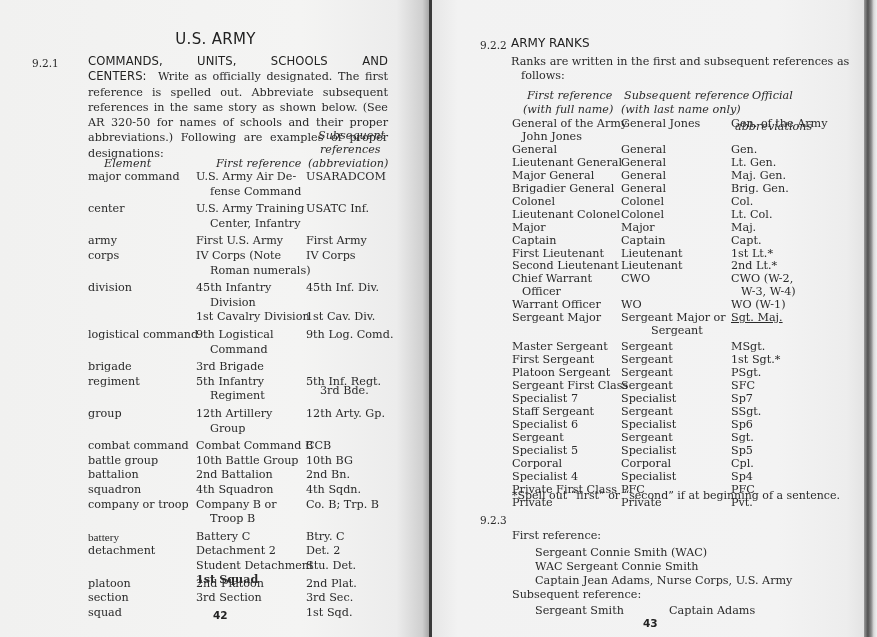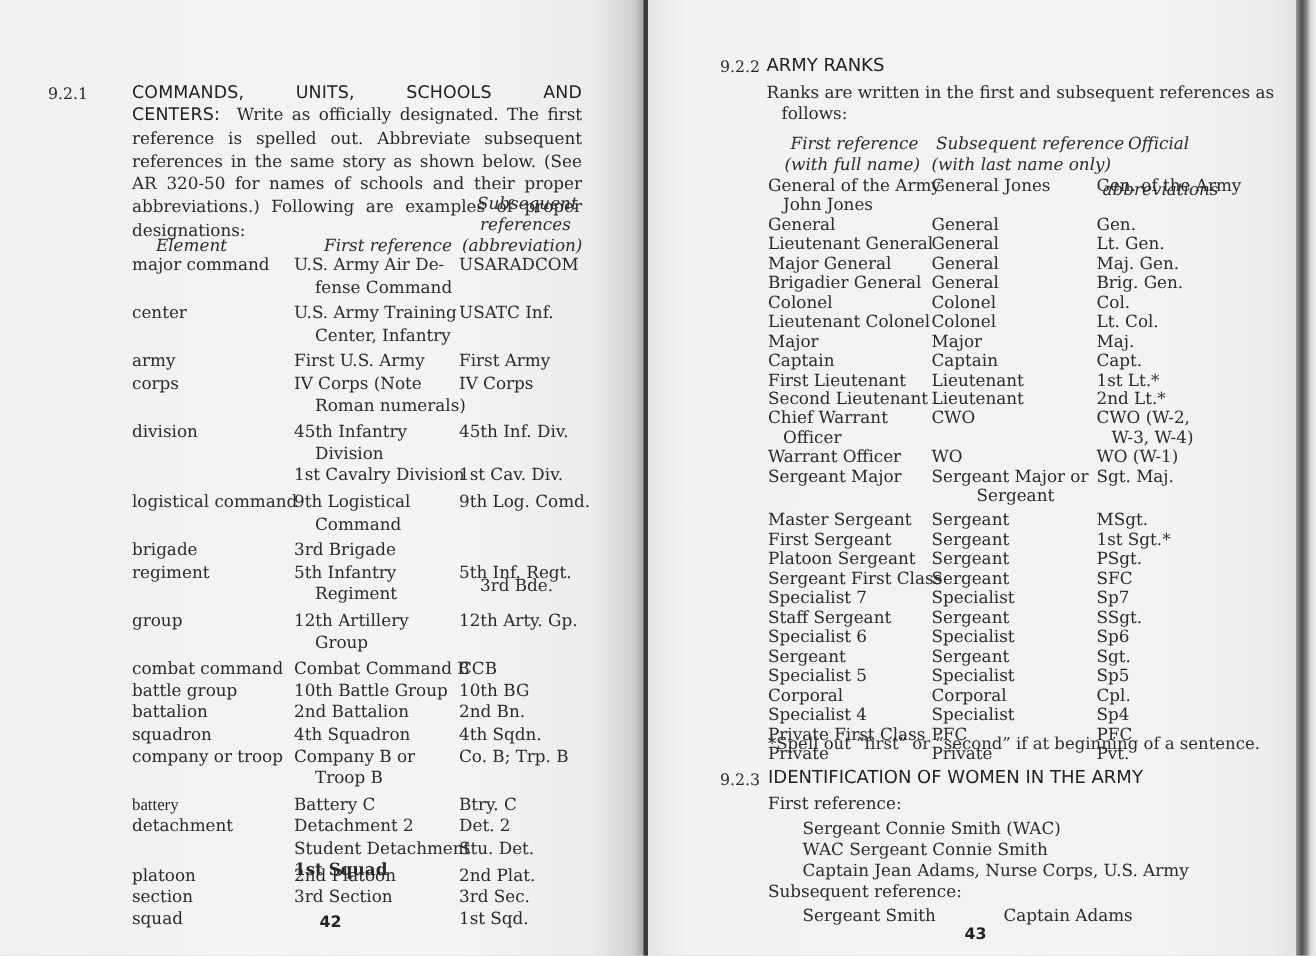--- a/index.html
+++ b/index.html
@@ -47,20 +47,21 @@
   #sec-922-num { left: 480px; top: 39px; font-size: 10.5px; }
   #sec-922-title { left: 511px; top: 36px; font-size: 12px; color: #222; }
   .w-line { font-size: 11.2px; line-height: 14px; }
 
   .page-num { font-size: 10.5px; font-weight: bold; color: #222; }
 </style>
 </head>
 <body>
 
 <div class="page" id="left-page">
+  <div id="page-title" class="abs sans">U.S. ARMY</div>
   <div id="sec-921-num" class="abs">9.2.1</div>
   <div id="sec-921-body" class="abs"><span class="head">COMMANDS, UNITS, SCHOOLS AND CENTERS:</span>&nbsp;&nbsp;<span>Write as officially designated. The first reference is spelled out. Abbreviate subsequent references in the same story as shown below. (See AR 320-50 for names of schools and their proper abbreviations.) Following are examples of proper designations:</span></div>
 
   <div class="abs txt it col-s" style="top:129px;left:318px;">Subsequent</div>
   <div class="abs txt it col-s" style="top:143px;left:320px;">references</div>
   <div class="abs txt it col-e" style="top:157px;left:104px;">Element</div>
   <div class="abs txt it col-f" style="top:157px;left:216px;">First reference</div>
   <div class="abs txt it col-s" style="top:157px;left:308px;">(abbreviation)</div>
 
   <div id="commands-table">
@@ -194,21 +195,21 @@
       <div class="abs txt" style="left: 90px; top: 285.35px;">Officer</div>
       <div class="abs txt" style="left: 189px; top: 272.4px;">CWO</div>
       <div class="abs txt" style="left: 299px; top: 272.4px;">CWO (W-2,</div>
       <div class="abs txt" style="left: 309px; top: 285.35px;">W-3, W-4)</div>
       <div class="abs txt" style="left: 80px; top: 298.3px;">Warrant Officer</div>
       <div class="abs txt" style="left: 189px; top: 298.3px;">WO</div>
       <div class="abs txt" style="left: 299px; top: 298.3px;">WO (W-1)</div>
       <div class="abs txt" style="left: 80px; top: 311.25px;">Sergeant Major</div>
       <div class="abs txt" style="left: 189px; top: 311.25px;">Sergeant Major or</div>
       <div class="abs txt" style="left: 219px; top: 324.2px;">Sergeant</div>
-      <div class="abs txt" style="left: 299px; top: 311.25px;">Sgt. Maj.</div>
+      <div class="abs txt" style="left: 299px; top: 311.25px; text-decoration: underline;">Sgt. Maj.</div>
       <div class="abs txt" style="left: 80px; top: 340.15px;">Master Sergeant</div>
       <div class="abs txt" style="left: 189px; top: 340.15px;">Sergeant</div>
       <div class="abs txt" style="left: 299px; top: 340.15px;">MSgt.</div>
       <div class="abs txt" style="left: 80px; top: 353.1px;">First Sergeant</div>
       <div class="abs txt" style="left: 189px; top: 353.1px;">Sergeant</div>
       <div class="abs txt" style="left: 299px; top: 353.1px;">1st Sgt.*</div>
       <div class="abs txt" style="left: 80px; top: 366.05px;">Platoon Sergeant</div>
       <div class="abs txt" style="left: 189px; top: 366.05px;">Sergeant</div>
       <div class="abs txt" style="left: 299px; top: 366.05px;">PSgt.</div>
       <div class="abs txt" style="left: 80px; top: 379px;">Sergeant First Class</div>
@@ -239,21 +240,20 @@
       <div class="abs txt" style="left: 189px; top: 482.6px;">PFC</div>
       <div class="abs txt" style="left: 299px; top: 482.6px;">PFC</div>
       <div class="abs txt" style="left: 80px; top: 495.55px;">Private</div>
       <div class="abs txt" style="left: 189px; top: 495.55px;">Private</div>
       <div class="abs txt" style="left: 299px; top: 495.55px;">Pvt.</div>
     </div>
 
   <div class="abs txt" style="left:80px;top:489px;font-size:11px;">*Spell out “first” or “second” if at beginning of a sentence.</div>
 
   <div class="abs" style="left:48px;top:514px;font-size:10.5px;">9.2.3</div>
-  <div class="abs sans" style="left:80px;top:511px;font-size:12px;color:#222;">IDENTIFICATION OF WOMEN IN THE ARMY</div>
   <div class="abs w-line" style="left:80px;top:529px;">First reference:</div>
   <div class="abs w-line" style="left:103px;top:546px;">Sergeant Connie Smith (WAC)</div>
   <div class="abs w-line" style="left:103px;top:560px;">WAC Sergeant Connie Smith</div>
   <div class="abs w-line" style="left:103px;top:574px;">Captain Jean Adams, Nurse Corps, U.S. Army</div>
   <div class="abs w-line" style="left:80px;top:588px;">Subsequent reference:</div>
   <div class="abs w-line" style="left:103px;top:604px;">Sergeant Smith</div>
   <div class="abs w-line" style="left:237px;top:604px;">Captain Adams</div>
 
   <div class="abs page-num sans" style="left:211px;top:617px;">43</div>
 </div>

